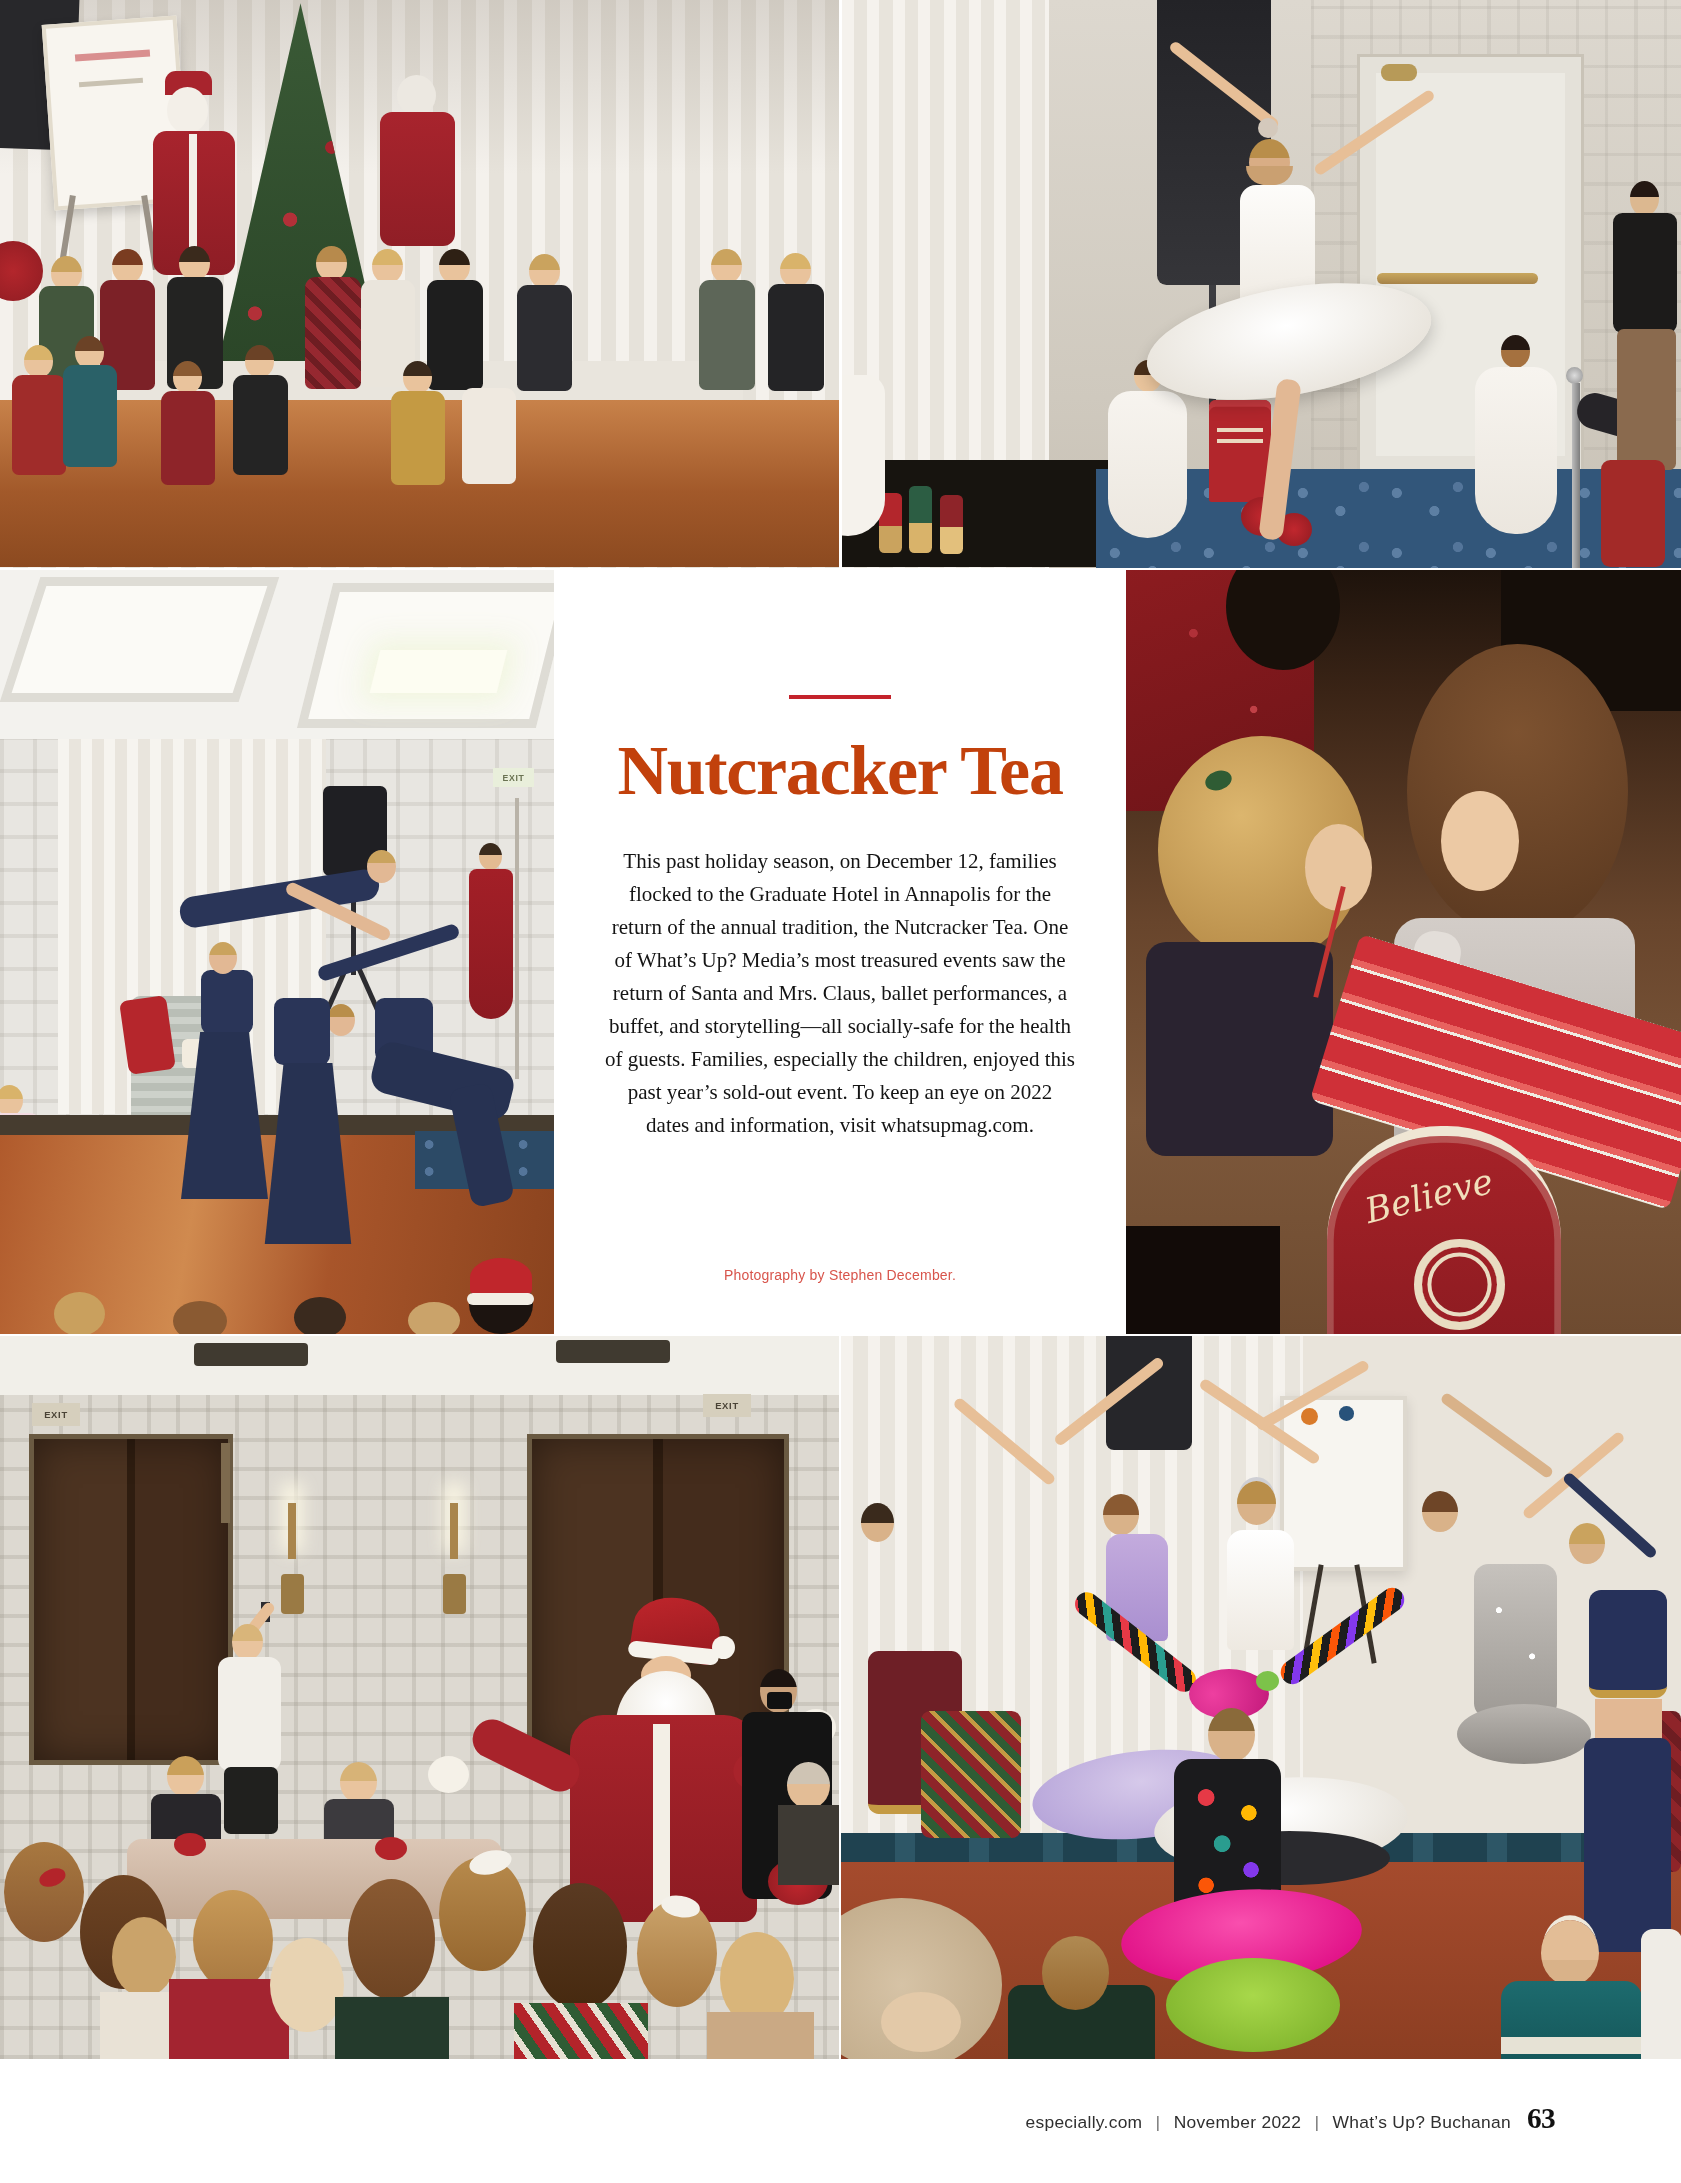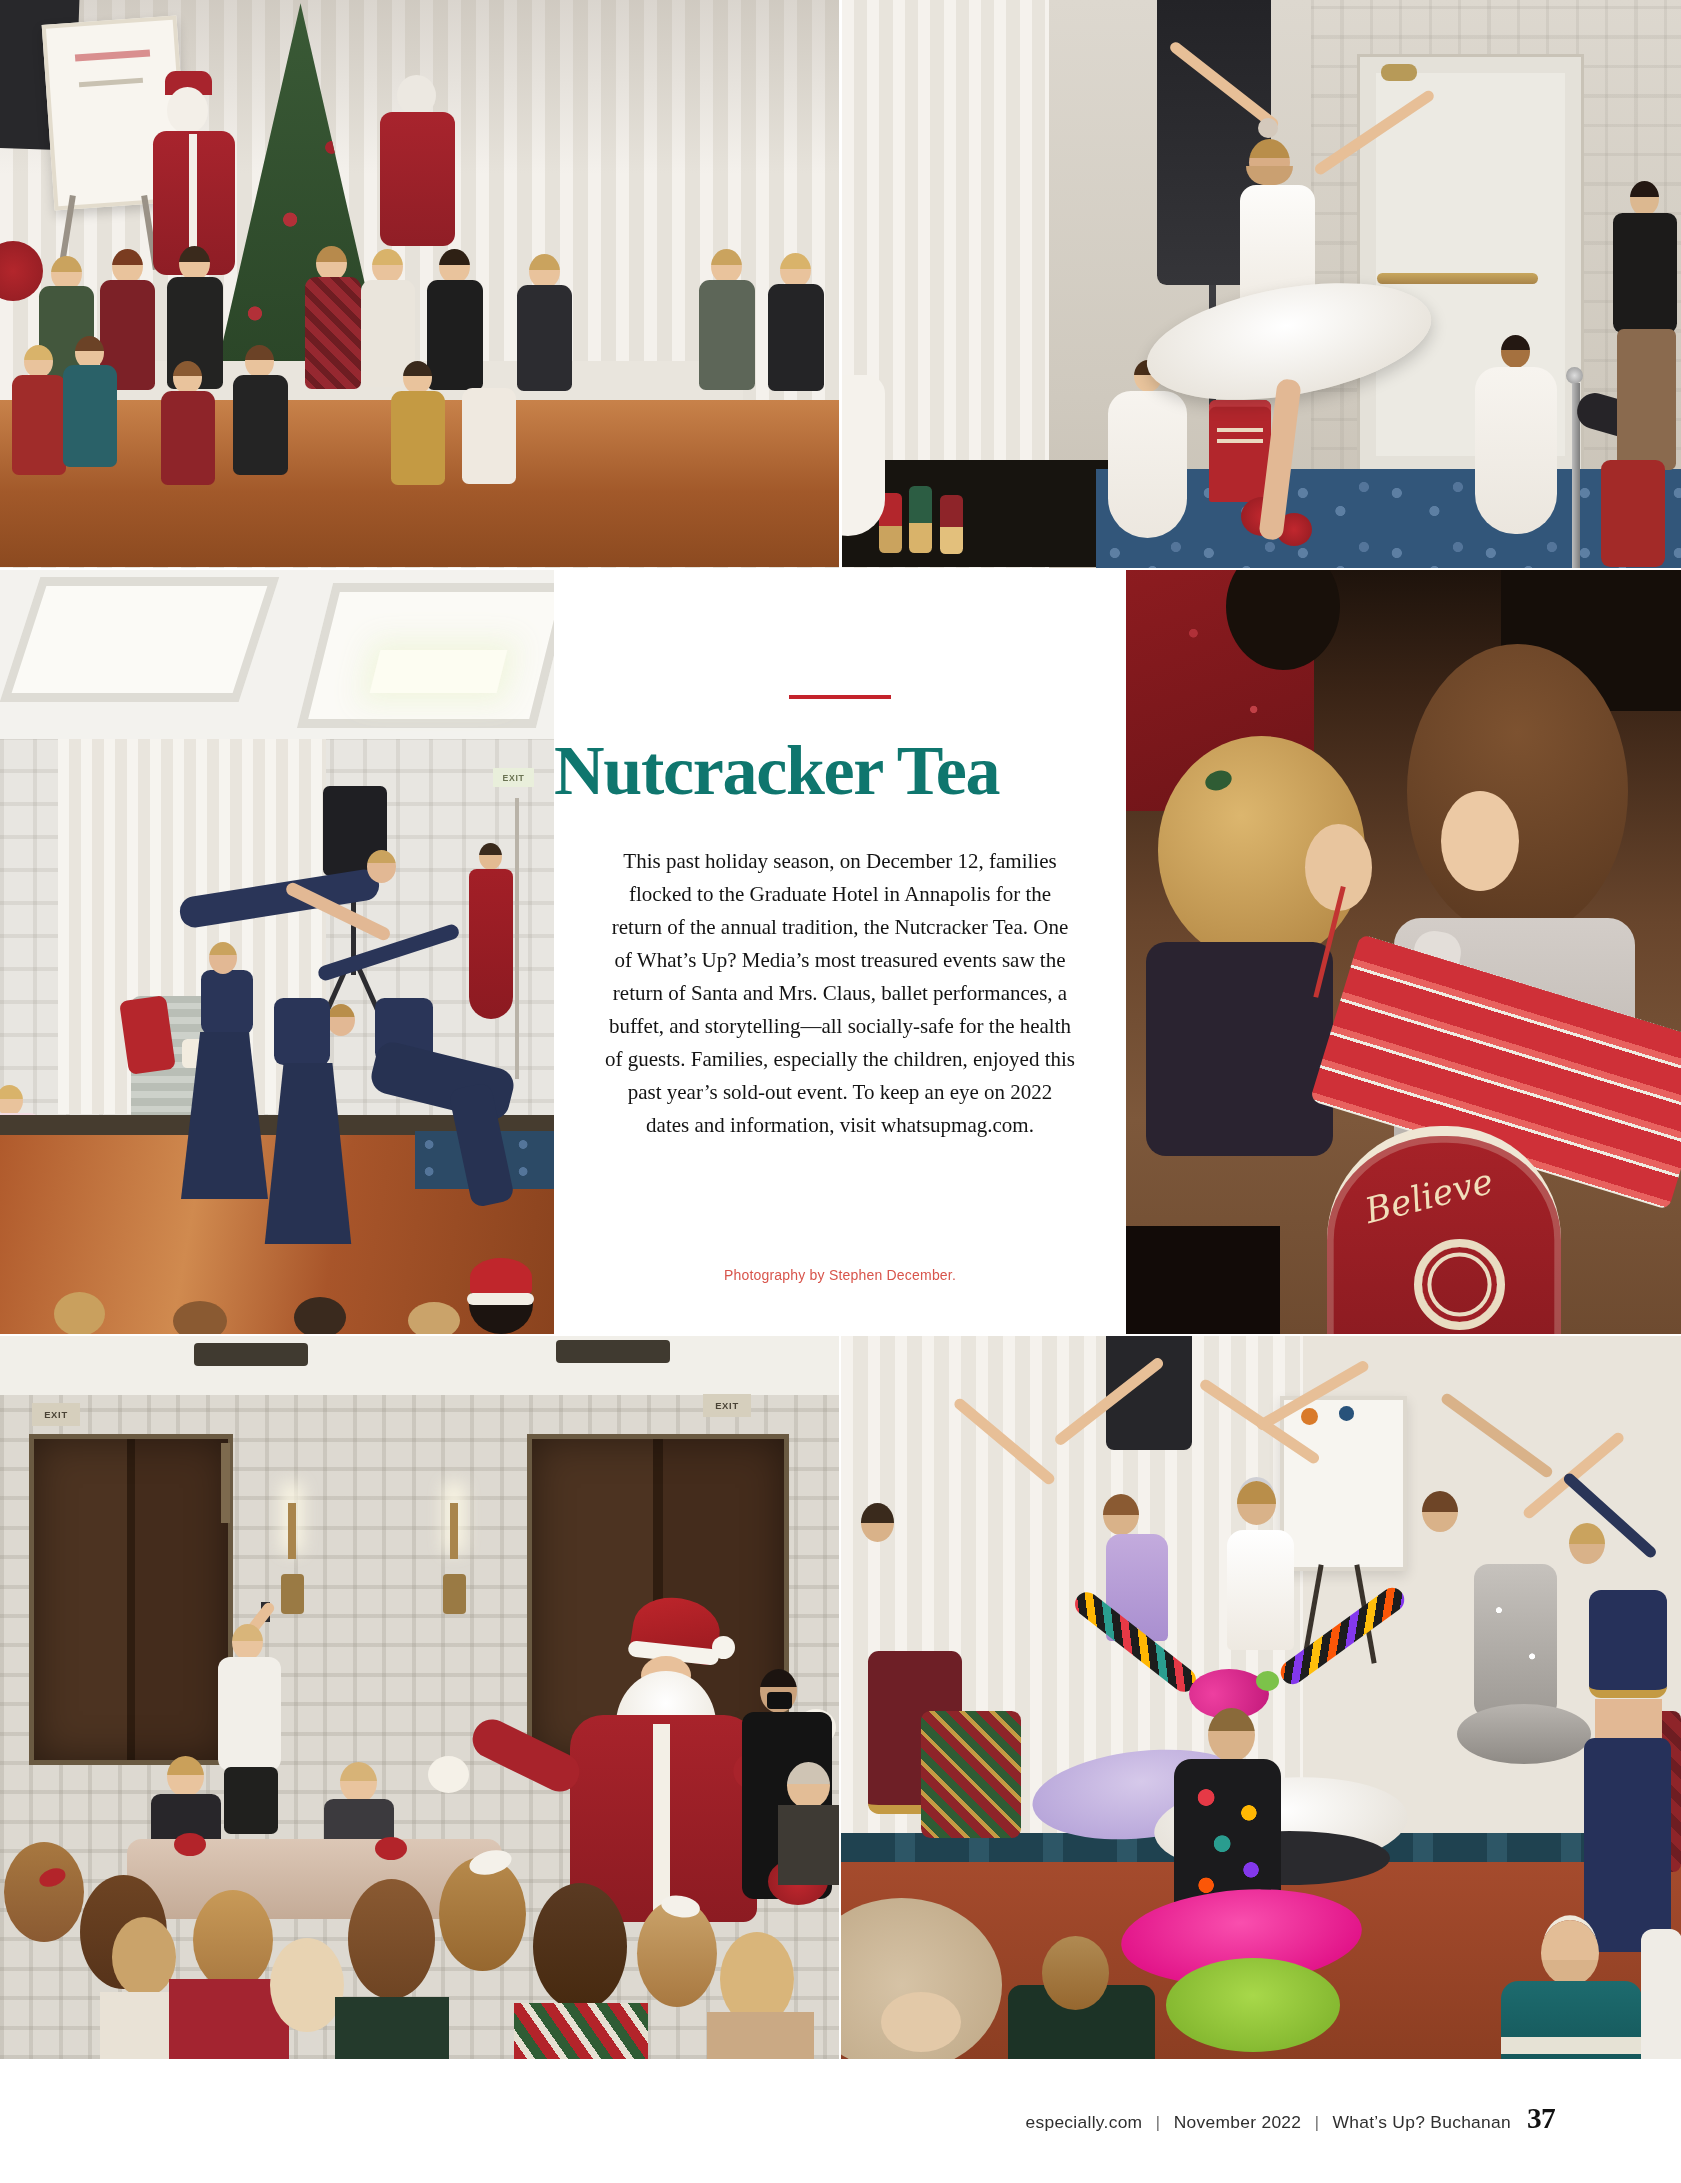--- a/index.html
+++ b/index.html
@@ -28,22 +28,22 @@
                  #ddd9d1;}
   .p6{left:841px;top:1336px;width:840px;height:723px;
       background:linear-gradient(90deg,#f1eee9 0 455px,#e9e4db 455px 100%);}
 
   
   .article{position:absolute;left:554px;top:570px;width:572px;height:764px;background:#fff}
   .eyebrow{position:absolute;top:83px;left:0;width:100%;text-align:center;white-space:nowrap}
   .towne{font-family:"Liberation Serif",serif;font-weight:700;font-size:23.4px;letter-spacing:1.3px;color:#161616}
   .social{font-family:"Liberation Sans",sans-serif;font-size:21px;letter-spacing:2.7px;color:#9c9c9c;margin-left:8px;font-weight:400}
   .rule{position:absolute;top:125px;left:50%;transform:translateX(-50%);width:102px;height:4px;background:#c4232b}
-  .title{position:absolute;top:162px;left:0;width:100%;margin:0;text-align:left;
-         font-family:"Liberation Serif",serif;font-weight:700;font-size:70px;letter-spacing:-1.3px;color:#0f766e;line-height:1.1}
+  .title{position:absolute;top:162px;left:0;width:100%;margin:0;text-align:center;
+         font-family:"Liberation Serif",serif;font-weight:700;font-size:70px;letter-spacing:-1.3px;color:#c2410c;line-height:1.1}
   .bodytext{position:absolute;top:275px;left:50%;transform:translateX(-50%);width:472px;margin:0;
          text-align:center;font-family:"Liberation Serif",serif;font-size:21px;line-height:33px;color:#141414}
   .credit{position:absolute;top:697px;left:0;width:100%;margin:0;text-align:center;
          font-family:"Liberation Sans",sans-serif;font-size:14px;letter-spacing:0.2px;color:#d8544b}
 
   
   .footer{position:absolute;top:2102px;right:126px;display:flex;align-items:baseline;
           font-family:"Liberation Sans",sans-serif;font-size:17.4px;color:#2f2f2f;letter-spacing:0.3px}
   .sep{margin:0 13.4px;color:#6a6a6a;font-size:16px}
   .pagenum{font-family:"Liberation Serif",serif;font-weight:700;font-size:29.4px;color:#121212;margin-left:16px;letter-spacing:-0.7px}
@@ -377,17 +377,17 @@
     <div class="s" style="left:167px;top:649px;width:147px;height:74px;background:#1c3326;border-radius:13.4px 13.4px 0 0"></div>
     <div class="head" style="left:201px;top:600px;width:67px;height:74px;background:linear-gradient(180deg,#b08a52,#96672f)"></div>
   </figure>
 
   <footer class="footer">
     <span>especially.com</span>
     <span class="sep">|</span>
     <span>November 2022</span>
     <span class="sep">|</span>
     <span>What’s Up? Buchanan</span>
-    <span class="pagenum">37</span>
+    <span class="pagenum">63</span>
   </footer>
 
 </div>
 
 
 </body></html>

